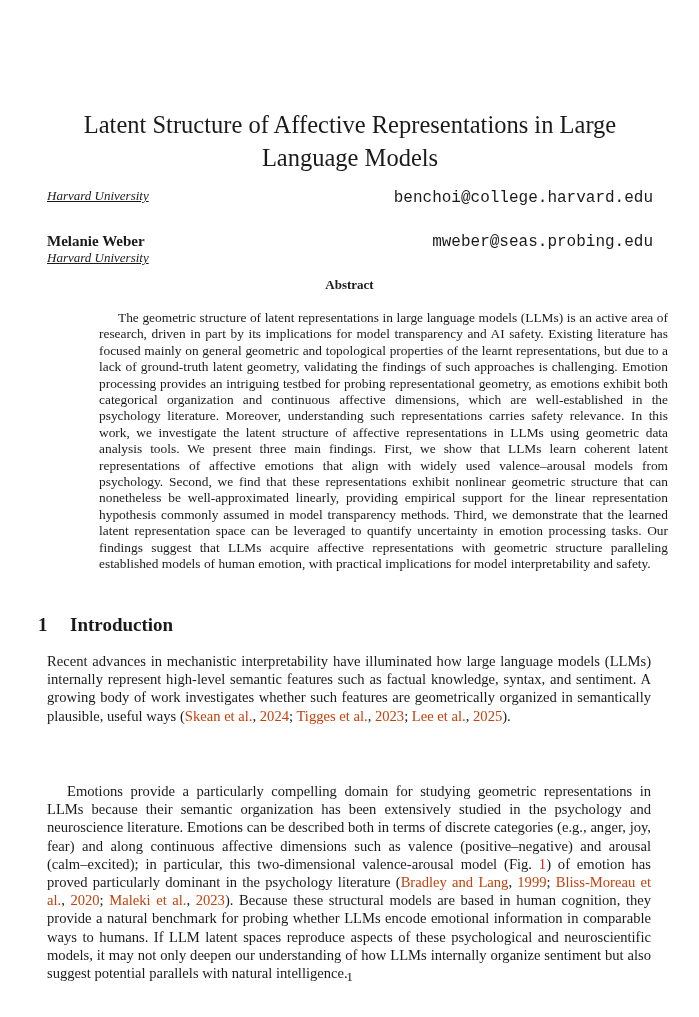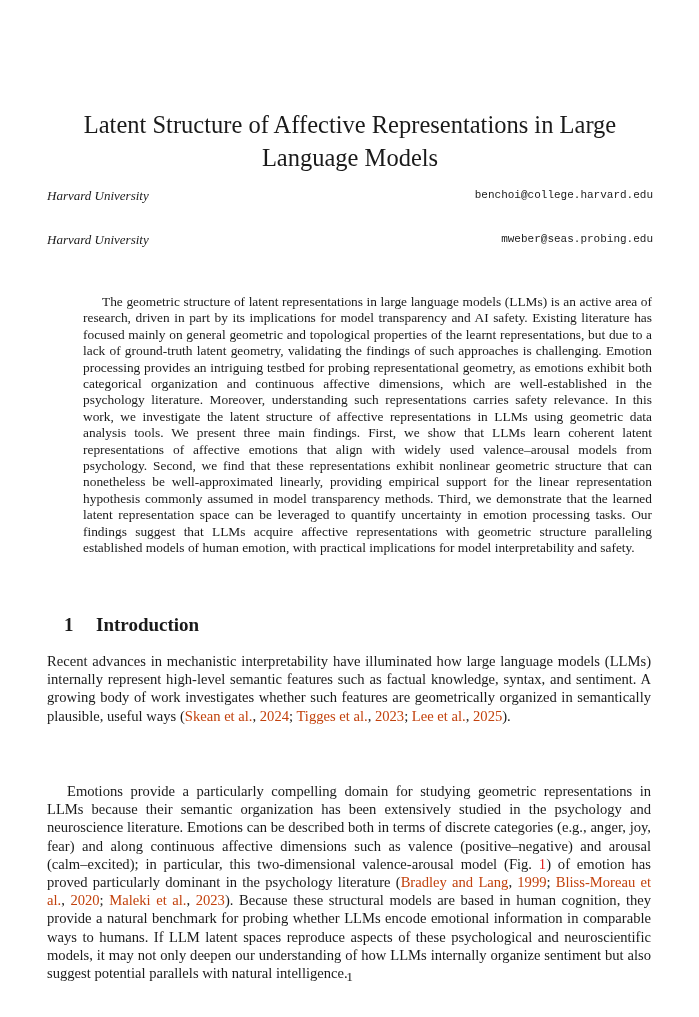--- a/index.html
+++ b/index.html
@@ -3,28 +3,28 @@
   <meta charset="utf-8">
   <style>
     html, body { margin: 0; padding: 0; background: #ffffff; }
     body { width: 699px; height: 1017px; position: relative; overflow: hidden;
            font-family: "DejaVu Serif", "Liberation Serif", serif; color: #1a1a1a; }
     .page { position: absolute; left: 0; top: 0; width: 576px; height: 1017px; }
     .title { position: absolute; left: 40px; width: 620px; top: 108px; text-align: center;
              font-family: "Liberation Serif", serif; font-size: 24.5px; line-height: 33px; font-weight: normal; }
     .author { position: absolute; left: 47px; width: 606px; }
     .author-name { font-family: "Liberation Serif", serif; font-weight: bold; font-size: 15px; line-height: 18px; }
-    .author-aff { font-family: "Liberation Serif", serif; font-style: italic; font-size: 13px; line-height: 16px; }
-    .author-email { position: absolute; right: 0; top: 1px; font-family: "Liberation Mono", monospace; font-size: 11px; }
+    .author-aff { font-family: "Liberation Serif", serif; font-style: italic; font-size: 13px; line-height: 16px; text-decoration: underline; }
+    .author-email { position: absolute; right: 0; top: 1px; font-family: "Liberation Mono", monospace; font-size: 16px; }
     .abstract-head { position: absolute; left: 0; width: 699px; top: 277px; text-align: center;
                      font-family: "Liberation Serif", serif; font-weight: bold; font-size: 13px; }
     .abstract { position: absolute; left: 83px; width: 569px; top: 294px;
                 font-family: "Liberation Serif", serif; font-size: 13.4px; line-height: 16.4px;
-                text-align: justify; text-indent: 19px; hyphens: manual; margin: 0; }
-    .section-head { position: absolute; left: 64px; top: 614px; font-family: "Liberation Serif", serif;
+                text-align: justify; text-indent: 19px; hyphens: manual; margin: 16px; }
+    .section-head { position: absolute; left: 38px; top: 614px; font-family: "Liberation Serif", serif;
                     font-weight: bold; font-size: 19px; }
     .section-head .num { display: inline-block; width: 32px; }
     .para { position: absolute; left: 47px; width: 604px; font-family: "Liberation Serif", serif;
             font-size: 14.6px; line-height: 18.2px; text-align: justify; margin: 0; }
     .p1 { top: 652px; }
     .p2 { top: 741px; text-indent: 20px; margin-top: 41px; }
     .cite { color: #c2410c; }
     .ref { color: #e02020; }
     .page-num { position: absolute; left: 0; width: 699px; top: 969px; text-align: center;
                 font-family: "Liberation Serif", serif; font-size: 13.5px; }
@@ -34,24 +34,26 @@
 
 <div class="page">
   <div class="title">Latent Structure of Affective Representations in Large Language Models</div>
 
   <div class="author" style="top:188px;">
     <div class="author-aff">Harvard University</div>
     <div class="author-email">benchoi@college.harvard.edu</div>
   </div>
 
   <div class="author" style="top:232px;">
+    <div class="author-name">Melanie Weber</div>
     <div class="author-aff">Harvard University</div>
     <div class="author-email">mweber@seas.probing.edu</div>
   </div>
 
+  <div class="abstract-head">Abstract</div>
   <p class="abstract">The geometric structure of latent representations in large language models (LLMs) is an active area of research, driven in part by its implications for model transparency and AI safety. Existing literature has focused mainly on general geometric and topological properties of the learnt representations, but due to a lack of ground-truth latent geometry, validating the findings of such approaches is challenging. Emotion processing provides an intriguing testbed for probing representational geometry, as emotions exhibit both categorical organi­zation and continuous affective dimensions, which are well-established in the psychology lit­erature. Moreover, understanding such representations carries safety relevance. In this work, we investigate the latent structure of affective representations in LLMs using geometric data analysis tools. We present three main findings. First, we show that LLMs learn coherent latent representations of affective emotions that align with widely used valence–arousal mod­els from psychology. Second, we find that these representations exhibit nonlinear geometric structure that can nonetheless be well-approximated linearly, providing empirical support for the linear representation hypothesis commonly assumed in model transparency meth­ods. Third, we demonstrate that the learned latent representation space can be leveraged to quantify uncertainty in emotion processing tasks. Our findings suggest that LLMs acquire affective representations with geometric structure paralleling established models of human emotion, with practical implications for model interpretability and safety.</p>
 
   <div class="section-head">
     <span class="num">1</span><span>Introduction</span>
   </div>
 
   <p class="para p1"><span>Recent advances in mechanistic interpretability have illuminated how large language models (LLMs) internally represent high-level semantic features such as factual knowledge, syntax, and sentiment. A growing body of work investigates whether such features are geometrically organized in semantically plausible, useful ways (</span><a class="cite"><span>Skean et al.</span></a>, <a class="cite">2024</a>; <a class="cite">Tigges et al.</a>, <a class="cite">2023</a>; <a class="cite">Lee et al.</a>, <a class="cite">2025</a><span>).</span></p>
 
   <p class="para p2"><span>Emotions provide a particularly compelling domain for studying geometric representations in LLMs because their semantic organization has been extensively studied in the psychology and neuroscience literature. Emotions can be described both in terms of discrete categories (e.g., anger, joy, fear) and along continuous affective dimensions such as valence (positive–negative) and arousal (calm–excited); in particular, this two-dimensional valence-arousal model (Fig. </span><a class="ref">1</a><span>) of emotion has proved particularly dominant in the psychology literature (</span><a class="cite">Bradley and Lang</a>, <a class="cite">1999</a>; <a class="cite">Bliss-Moreau et al.</a>, <a class="cite">2020</a>; <a class="cite">Maleki et al.</a>, <a class="cite">2023</a><span>). Because these structural models are based in human cognition, they provide a natural benchmark for probing whether LLMs encode emotional information in comparable ways to humans. If LLM latent spaces reproduce aspects of these psychological and neuroscientific models, it may not only deepen our understanding of how LLMs internally organize sentiment but also suggest potential parallels with natural intelligence.</span></p>
 

